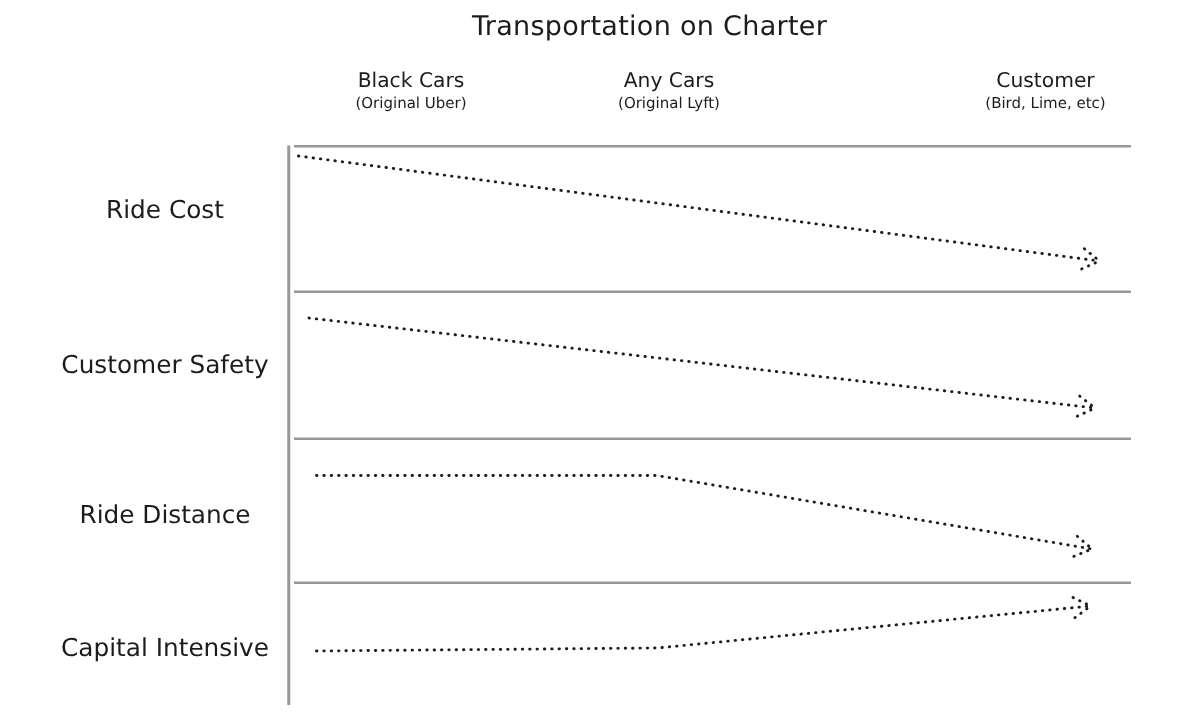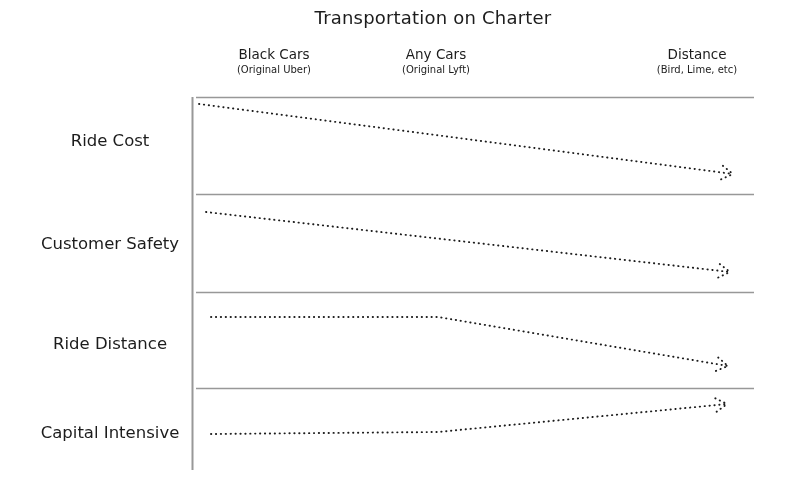--- a/index.html
+++ b/index.html
@@ -9,21 +9,21 @@
   }
   .chart-title{
     position:absolute;top:7px;left:283px;width:300px;text-align:center;
     font-size:18px;letter-spacing:0.2px;white-space:nowrap;
   }
   .col-header{
     position:absolute;top:46px;width:180px;text-align:center;
     font-size:13.5px;line-height:16px;
   }
   .col-header .sub{display:block;font-size:10px;}
-  .col-1{left:184px;} .col-2{left:346px;} .col-3{left:476px;} .col-4{left:607px;}
+  .col-1{left:184px;} .col-2{left:356px;} .col-3{left:476px;} .col-4{left:607px;}
   .row-label{
     position:absolute;left:110px;transform:translate(-50%,-50%);
     font-size:16.5px;white-space:nowrap;text-align:center;
   }
   .rl-1{top:140px;} .rl-2{top:243px;} .rl-3{top:343px;} .rl-4{top:432px;}
   svg.layer{position:absolute;left:0;top:0;width:800px;height:478px;}
   .gridline{stroke:var(--grid,#989898);stroke-width:1.6;fill:none;}
   .axisline{stroke:var(--grid,#8c8c8c);stroke-width:2;fill:none;}
   .dotted{
     stroke:var(--ink,#1c1c1c);stroke-width:1.9;fill:none;stroke-linecap:round;
@@ -39,21 +39,21 @@
 
   <div class="col-header col-1">
     <span>Black Cars</span>
     <span class="sub">(Original Uber)</span>
   </div>
   <div class="col-header col-2">
     <span>Any Cars</span>
     <span class="sub">(Original Lyft)</span>
   </div>
   <div class="col-header col-4">
-    <span>Distance</span>
+    <span>Customer</span>
     <span class="sub">(Bird, Lime, etc)</span>
   </div>
 
   <div class="row-label rl-1">Ride Cost</div>
   <div class="row-label rl-3">Ride Distance</div>
   <div class="row-label rl-2">Customer Safety</div>
   <div class="row-label rl-4">Capital Intensive</div>
 
   <svg class="layer" viewBox="0 0 800 478">
     <line class="axisline" x1="192.5" y1="97" x2="192.5" y2="470"></line>

